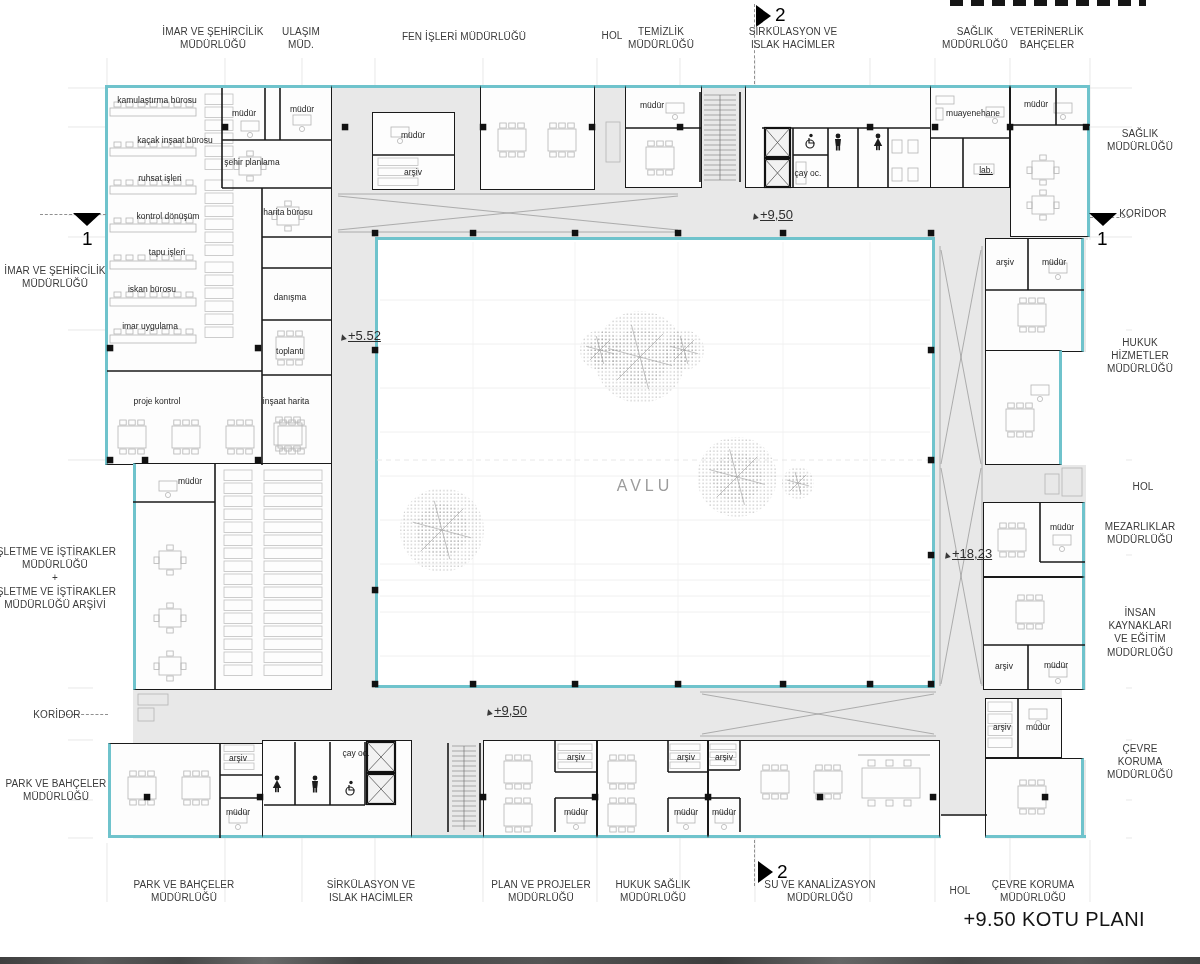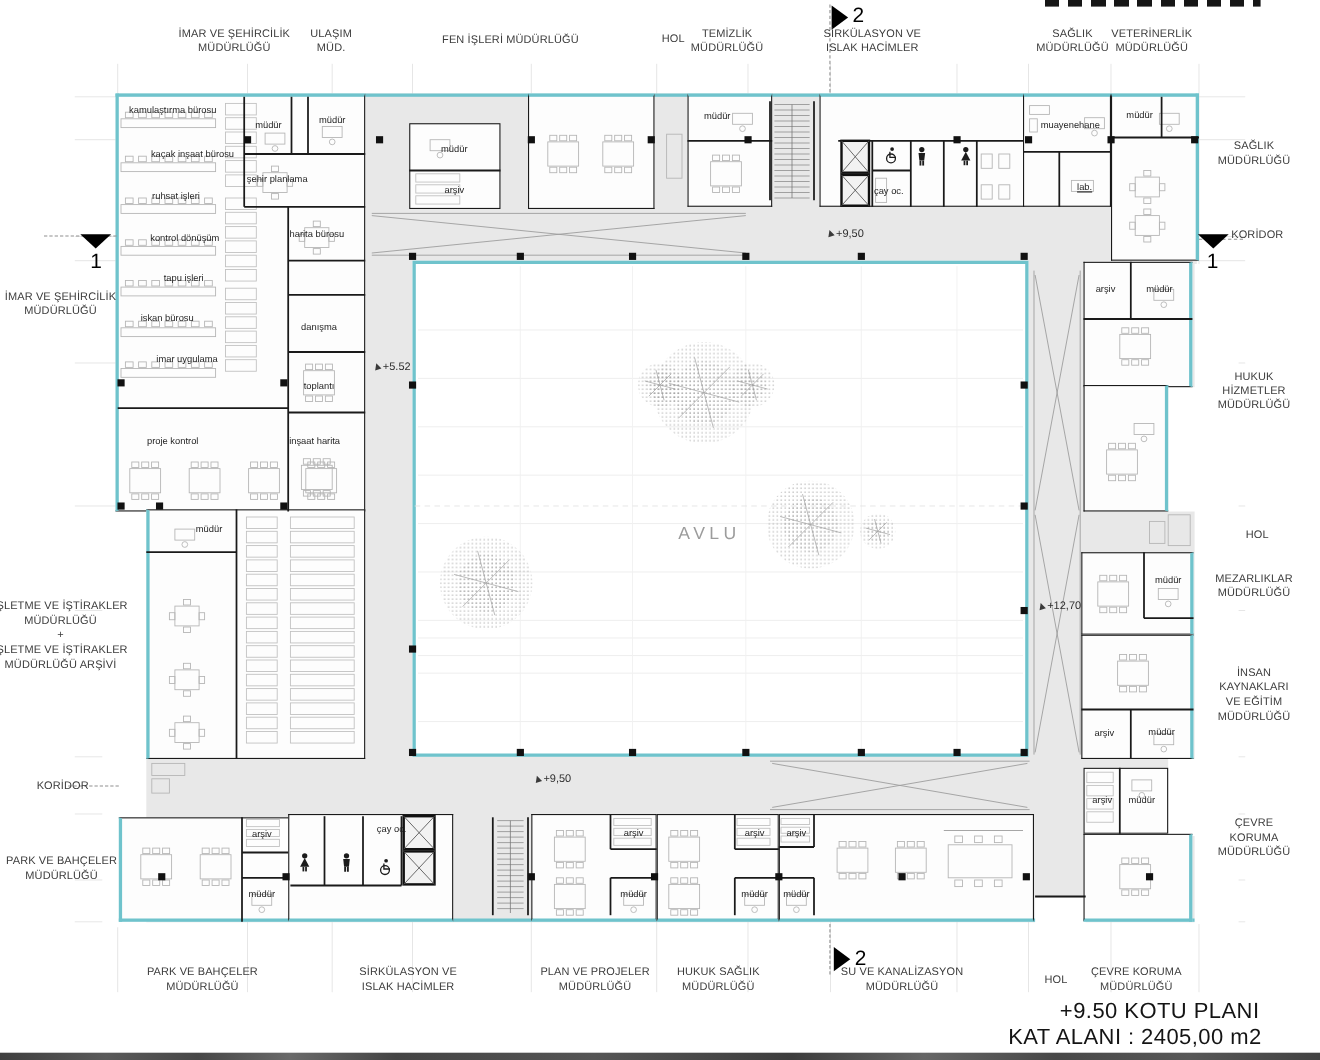--- a/index.html
+++ b/index.html
@@ -19,22 +19,22 @@
   .bl-teal{border-left:3px solid var(--teal)!important;}
   .br-teal{border-right:3px solid var(--teal)!important;}
   .bb-teal{border-bottom:3px solid var(--teal)!important;}
   #svg-detail{z-index:4;}
   .rl{position:absolute;transform:translate(-50%,-50%);font-size:8.5px;color:#1e1e1e;
       white-space:nowrap;z-index:6;}
   .pl{position:absolute;transform:translate(-50%,-50%);font-size:10px;line-height:1.32;color:#3b3b3b;
       text-align:center;white-space:pre-line;z-index:6;letter-spacing:.1px;}
   .avlu{position:absolute;transform:translate(-50%,-50%);font-size:16px;letter-spacing:4px;
         color:#9c9c9c;z-index:6;}
-  .elev{position:absolute;font-size:10px;color:#2e2e2e;z-index:6;white-space:nowrap;
-        }
+  .elev{position:absolute;font-size:13px;color:#2e2e2e;z-index:6;white-space:nowrap;
+        text-decoration:underline;}
   .elev::before{content:'';display:inline-block;width:0;height:0;border-left:3.5px solid transparent;
         border-right:3.5px solid transparent;border-bottom:6px solid #3a3a3a;margin-right:2px;
         transform:rotate(-18deg);text-decoration:none;}
   .secnum{position:absolute;font-size:19px;color:#000;z-index:6;}
   .tri{position:absolute;width:0;height:0;z-index:6;}
   .tri-right{border-top:11px solid transparent;border-bottom:11px solid transparent;
              border-left:15px solid #000;}
   .tri-down{border-left:14px solid transparent;border-right:14px solid transparent;
             border-top:13px solid #000;}
   .dash-v{position:absolute;width:0;border-left:1px dashed #909090;z-index:5;}
@@ -765,21 +765,21 @@
 MÜD.</div>
   <div class="pl" style="left:464px;top:37px;">FEN İŞLERİ MÜDÜRLÜĞÜ</div>
   <div class="pl" style="left:612px;top:36px;">HOL</div>
   <div class="pl" style="left:661px;top:38px;">TEMİZLİK
 MÜDÜRLÜĞÜ</div>
   <div class="pl" style="left:793px;top:38px;">SİRKÜLASYON VE
 ISLAK HACİMLER</div>
   <div class="pl" style="left:975px;top:38px;">SAĞLIK
 MÜDÜRLÜĞÜ</div>
   <div class="pl" style="left:1047px;top:38px;">VETERİNERLİK
-MÜDÜRLÜĞÜ</div>
+BAHÇELER</div>
 
   <div class="pl" style="left:1140px;top:140px;">SAĞLIK
 MÜDÜRLÜĞÜ</div>
   <div class="pl" style="left:1143px;top:214px;">KORİDOR</div>
   <div class="pl" style="left:1140px;top:356px;">HUKUK HİZMETLER
 MÜDÜRLÜĞÜ</div>
   <div class="pl" style="left:1143px;top:487px;">HOL</div>
   <div class="pl" style="left:1140px;top:533px;">MEZARLIKLAR
 MÜDÜRLÜĞÜ</div>
   <div class="pl" style="left:1140px;top:632px;">İNSAN KAYNAKLARI
@@ -812,21 +812,21 @@
   <div class="pl" style="left:960px;top:891px;">HOL</div>
   <div class="pl" style="left:1033px;top:891px;">ÇEVRE KORUMA
 MÜDÜRLÜĞÜ</div>
 
   <div class="rl" style="left:157px;top:100px;">kamulaştırma bürosu</div>
   <div class="rl" style="left:175px;top:140px;">kaçak inşaat bürosu</div>
   <div class="rl" style="left:160px;top:178px;">ruhsat işleri</div>
   <div class="rl" style="left:168px;top:216px;">kontrol dönüşüm</div>
   <div class="rl" style="left:167px;top:252px;">tapu işleri</div>
   <div class="rl" style="left:152px;top:289px;">iskan bürosu</div>
-  <div class="rl" style="left:150px;top:326px;margin-left:20px;">imar uygulama</div>
+  <div class="rl" style="left:150px;top:326px;">imar uygulama</div>
   <div class="rl" style="left:157px;top:401px;">proje kontrol</div>
   <div class="rl" style="left:244px;top:113px;">müdür</div>
   <div class="rl" style="left:252px;top:162px;">şehir planlama</div>
   <div class="rl" style="left:288px;top:212px;">harita bürosu</div>
   <div class="rl" style="left:290px;top:297px;">danışma</div>
   <div class="rl" style="left:290px;top:351px;">toplantı</div>
   <div class="rl" style="left:286px;top:401px;">inşaat harita</div>
   <div class="rl" style="left:302px;top:109px;">müdür</div>
   <div class="rl" style="left:413px;top:135px;">müdür</div>
   <div class="rl" style="left:413px;top:172px;">arşiv</div>
@@ -849,20 +849,19 @@
   <div class="rl" style="left:576px;top:757px;">arşiv</div>
   <div class="rl" style="left:576px;top:812px;">müdür</div>
   <div class="rl" style="left:686px;top:757px;">arşiv</div>
   <div class="rl" style="left:724px;top:757px;">arşiv</div>
   <div class="rl" style="left:686px;top:812px;">müdür</div>
   <div class="rl" style="left:724px;top:812px;">müdür</div>
 
   <div class="avlu" style="left:645px;top:486px;">AVLU</div>
   <div class="elev" style="left:752px;top:207px;">+9,50</div>
   <div class="elev" style="left:340px;top:328px;">+5.52</div>
-  <div class="elev" style="left:944px;top:546px;">+12,70</div>
+  <div class="elev" style="left:944px;top:546px;">+18,23</div>
   <div class="elev" style="left:486px;top:703px;">+9,50</div>
   <div class="t1" style="right:55px;top:908px;">+9.50 KOTU PLANI</div>
-  <div class="t2" style="right:53px;top:932px;">KAT ALANI : 2405,00 m2</div>
 
   <div class="cutfrag"></div>
   <div class="botstrip"></div>
 </div>
 
 </body></html>

